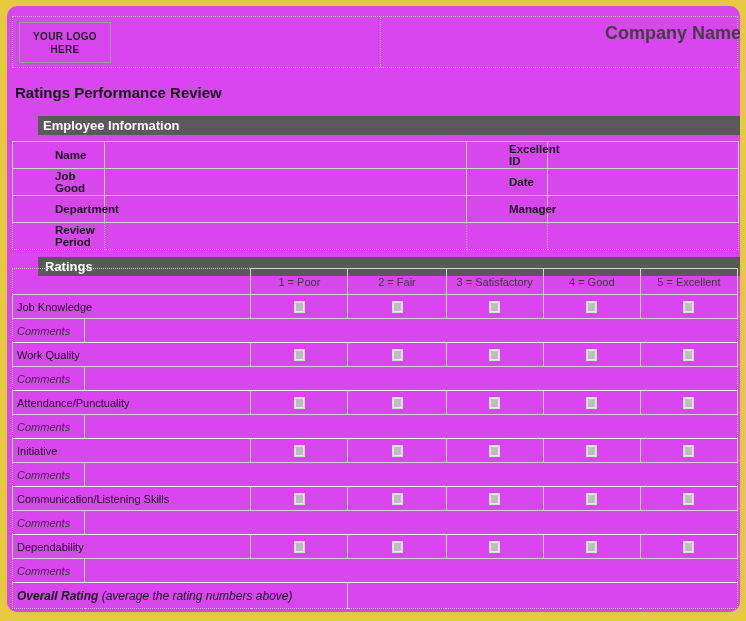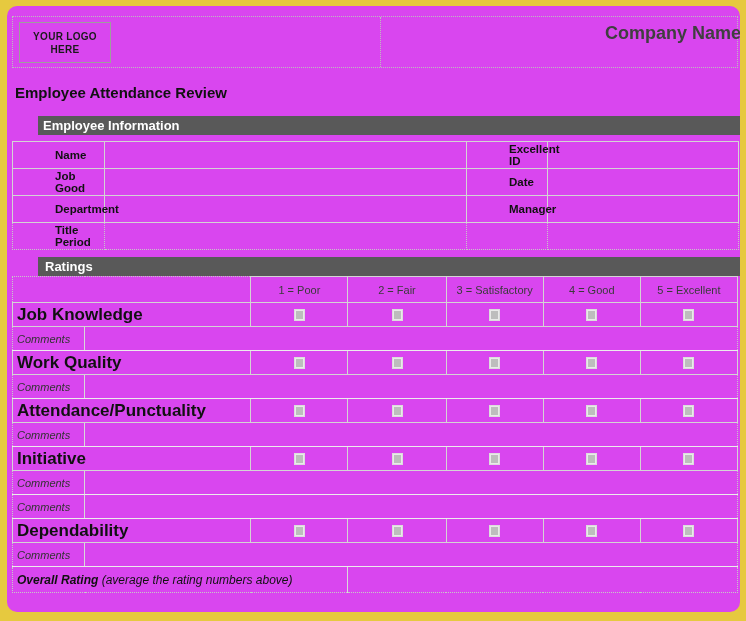--- a/index.html
+++ b/index.html
@@ -68,28 +68,28 @@
     border:1px solid #d4d4d4;
     padding:0 4px;
     height:27px;
     vertical-align:middle;
     box-sizing:border-box;
   }
   #emp-tbl{top:135px;}
   #emp-tbl td.lbl{font-weight:bold;font-size:11.5px;padding-left:42px;}
   #emp-tbl tr.last td{border-style:dotted;border-color:#c8c8c8;}
   
-  #rat-tbl{top:270px;}
+  #rat-tbl{top:262px;}
   #rat-tbl td{height:24px;}
   #rat-tbl td.scale{
     text-align:center;font-size:11px;color:#3a3a3a;font-weight:normal;
     height:26px;
   }
   #rat-tbl td.blank-head{border-left:1px dotted #c8c8c8;border-top:1px dotted #c8c8c8;}
-  #rat-tbl td.cat{font-weight:bold;font-size:17px;}
+  #rat-tbl td.cat{font-weight:normal;font-size:11px;}
   #rat-tbl td.chk{text-align:center;}
   #rat-tbl td.cmt{
     font-style:italic;font-size:11px;color:#333;
     border-left:1px dotted #c8c8c8;border-right:1px solid #d9d9d9;
     border-top:1px solid #ececec;border-bottom:1px solid #ececec;margin-left:28px;
   }
   #rat-tbl td.cmt-fill{
     border-left:1px solid #d9d9d9;
     border-right:1px dotted #c8c8c8;
     border-top:1px solid #ececec;border-bottom:1px solid #ececec;
@@ -124,21 +124,21 @@
     <div class="hdr-div"></div>
     <div class="logo-box">
       <span>
         <span>YOUR LOGO</span><br>
         <span>HERE</span>
       </span>
     </div>
     <div class="company">Company Name</div>
   </div>
 
-  <div class="title">Employee Attendance Review</div>
+  <div class="title">Ratings Performance Review</div>
 
   <div class="secbar" id="bar-emp">Employee Information</div>
 
   <table class="tbl" id="emp-tbl">
     <colgroup>
       <col style="width:92px">
         <col style="width:362px">
         <col style="width:81px">
         <col style="width:191px">
     </colgroup>
@@ -155,21 +155,21 @@
         <td class="lbl">Date</td>
         <td></td>
       </tr>
       <tr>
         <td class="lbl">Department</td>
         <td></td>
         <td class="lbl">Manager</td>
         <td></td>
       </tr>
       <tr class="last">
-        <td class="lbl">Title Period</td>
+        <td class="lbl">Review Period</td>
         <td></td>
         <td></td>
         <td></td>
       </tr>
     </tbody>
   </table>
 
   <div class="secbar" id="bar-rat">Ratings</div>
 
   <table class="tbl" id="rat-tbl">
@@ -239,20 +239,28 @@
         <td class="chk"><span class="box"></span></td>
         <td class="chk"><span class="box"></span></td>
         <td class="chk"><span class="box"></span></td>
       </tr>
       <tr>
         <td class="cmt">Comments</td>
         <td class="cmt-fill" colspan="6"></td>
       </tr>
 
       <tr>
+        <td class="cat" colspan="2">Communication/Listening Skills</td>
+        <td class="chk"><span class="box"></span></td>
+        <td class="chk"><span class="box"></span></td>
+        <td class="chk"><span class="box"></span></td>
+        <td class="chk"><span class="box"></span></td>
+        <td class="chk"><span class="box"></span></td>
+      </tr>
+      <tr>
         <td class="cmt">Comments</td>
         <td class="cmt-fill" colspan="6"></td>
       </tr>
 
       <tr>
         <td class="cat" colspan="2">Dependability</td>
         <td class="chk"><span class="box"></span></td>
         <td class="chk"><span class="box"></span></td>
         <td class="chk"><span class="box"></span></td>
         <td class="chk"><span class="box"></span></td>

